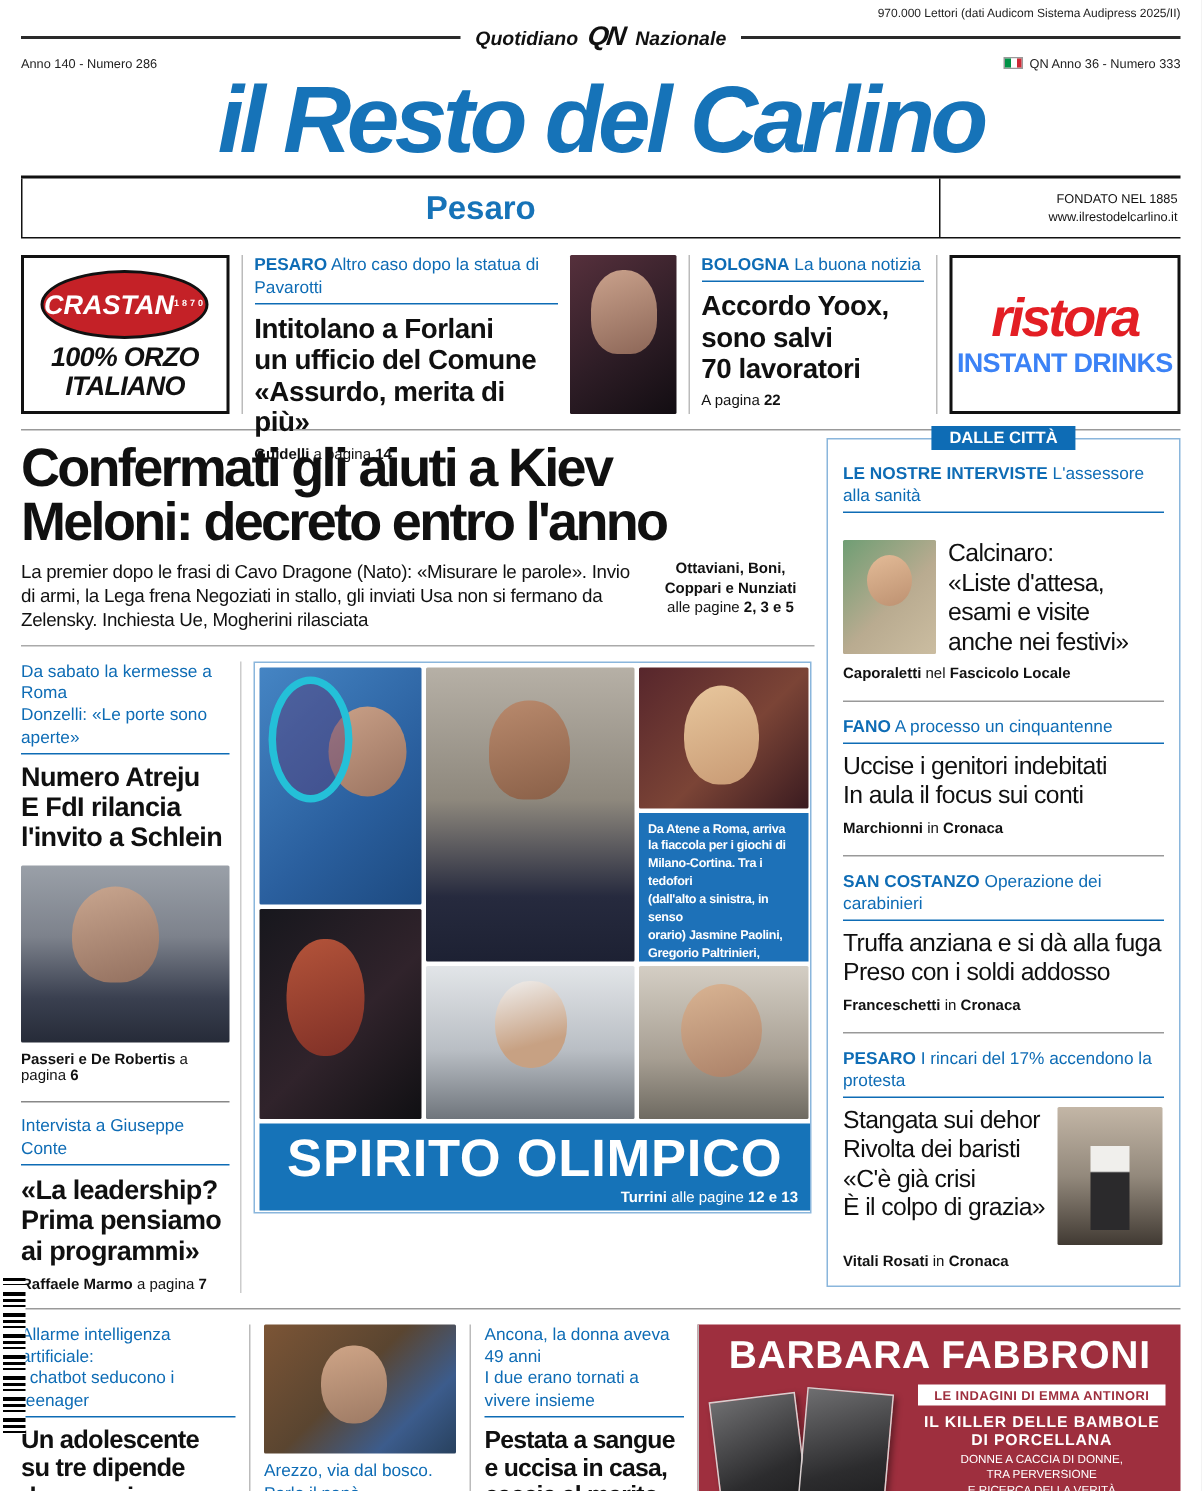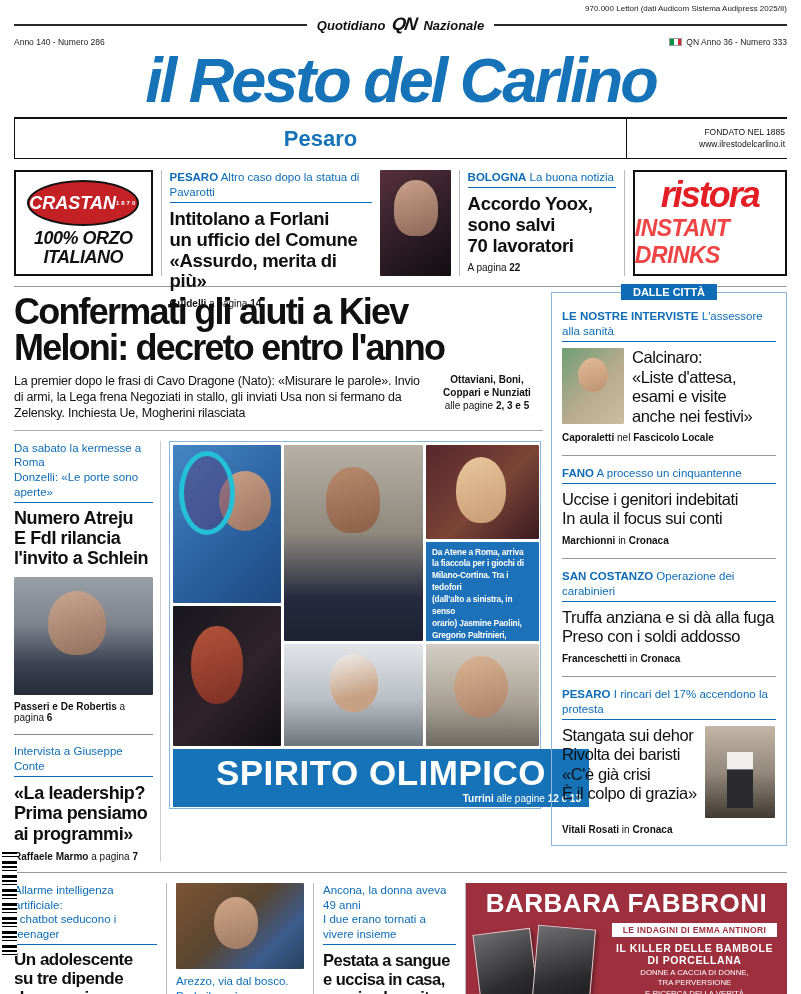--- a/index.html
+++ b/index.html
@@ -53,21 +53,21 @@
   .crastan-tag { font-style:italic; font-weight:bold; font-size:18px; line-height:1.05; text-align:center; letter-spacing:-0.5px; }
   .art1 { width:208px; }
   .art1 .hl, .art2 .hl { font-size:18.5px; font-weight:bold; line-height:1.12; }
   .tr-photo { width:72px; border-radius:1px; background:linear-gradient(145deg,#56303c,#2e1d26 55%,#120d12);
               position:relative; overflow:hidden; }
   .tr-photo:before { content:""; position:absolute; left:14px; top:10px; width:44px; height:56px;
                      border-radius:48% 48% 40% 40%; background:linear-gradient(160deg,#caa28c,#8c6657); }
   .art2 { width:152px; }
   .ristora { width:158px; gap:2px; }
   .ristora-brand { color:#e31e24; font-weight:bold; font-style:italic; font-size:36px; letter-spacing:-2px; line-height:1; }
-  .ristora-sub { color:#ef4444; font-weight:bold; font-style:italic; font-size:23px; letter-spacing:-0.5px; }
+  .ristora-sub { color:#3b82f6; font-weight:bold; font-size:18px; letter-spacing:-0.5px; }
 
   
   .maingrid { display:flex; gap:8px; }
   .main-left { flex:1; min-width:0; }
   .mainstory { padding:7px 0 9px; border-bottom:1px solid #aaa; }
   .mainstory .hl { font-size:36px; font-weight:bold; line-height:0.99; letter-spacing:-1.8px; }
   .ms-bottom { display:flex; gap:10px; margin-top:7px; align-items:flex-start; }
   .ms-dek { flex:1; font-size:12.5px; line-height:1.28; letter-spacing:-0.2px; }
   .ms-byline { width:112px; font-size:10px; text-align:center; line-height:1.3; }
 
@@ -101,33 +101,33 @@
                  color:#fff; font-size:8.4px; font-weight:bold; line-height:1.42; padding:5px 6px; letter-spacing:-0.2px; }
   .ph-noemi { left:3px; top:164px; width:108px; height:140px; background:linear-gradient(135deg,#17171d,#30232b 55%,#101013); }
   .ph-noemi:before { content:""; position:absolute; left:18px; top:20px; width:52px; height:78px;
                      border-radius:48%; background:linear-gradient(160deg,#b4543a,#7e2f26); }
   .ph-polonara { left:114px; top:202px; width:139px; height:102px; background:linear-gradient(180deg,#e2e5e8,#b9bec4 55%,#6f757c); }
   .ph-polonara:before { content:""; position:absolute; left:46px; top:10px; width:48px; height:58px;
                         border-radius:48%; background:linear-gradient(165deg,#f0efee,#c7a183 70%); }
   .ph-tornatore { left:256px; top:202px; width:113px; height:102px; background:linear-gradient(180deg,#d4cec4,#a79f93 60%,#6e6a61); }
   .ph-tornatore:before { content:""; position:absolute; left:28px; top:12px; width:54px; height:62px;
                          border-radius:50%; background:linear-gradient(165deg,#d9b493,#ab8168); }
-  .banner { position:absolute; left:3px; top:307px; width:416px; height:58px; background:#1673b8; color:#fff; }
+  .banner { position:absolute; left:3px; top:307px; width:367px; height:58px; background:#1673b8; color:#fff; }
   .banner-title { font-size:35px; font-weight:bold; letter-spacing:0.5px; text-align:center; margin-top:4px; }
   .banner-byline { position:absolute; right:8px; bottom:3px; font-size:10px; color:#fff; }
 
   
   .rail { width:236px; flex:none; border:1px solid #8ab6dc; margin-top:5px; padding:14px 10px 6px;
           position:relative; align-self:flex-start; }
   .rail-badge { position:absolute; top:-9px; left:50%; transform:translateX(-50%); background:#0e6cb5;
                 color:#fff; font-weight:bold; font-size:11px; padding:2px 12px; white-space:nowrap; }
   .rail .hl-n { font-size:16.5px; font-weight:normal; line-height:1.18; letter-spacing:-0.4px; }
   .rail-item { padding:2px 0 4px; }
   .rail hr { border:none; border-top:1px solid #999; margin:8px 0; }
-  .intv-row { display:flex; gap:8px; margin-top:6px; }
+  .intv-row { display:flex; gap:8px; margin-top:18px; }
   .ph-calcinaro { width:62px; height:76px; flex:none;
                   background:linear-gradient(135deg,#6f9e74,#b9ab90 55%,#cbbda1); position:relative; overflow:hidden;}
   .ph-calcinaro:before { content:""; position:absolute; left:16px; top:10px; width:30px; height:34px;
                          border-radius:50%; background:linear-gradient(160deg,#e3bb97,#bd9171); }
   .dehor-row { display:flex; gap:8px; }
   .ph-dehor { width:70px; height:92px; flex:none; background:linear-gradient(180deg,#c3b6a6,#93897c 50%,#413a33); position:relative; overflow:hidden;}
   .ph-dehor:before { content:""; position:absolute; left:22px; top:26px; width:26px; height:56px;
                      background:linear-gradient(180deg,#f0efec 30%,#2b2a2c 32%); }
 
   

